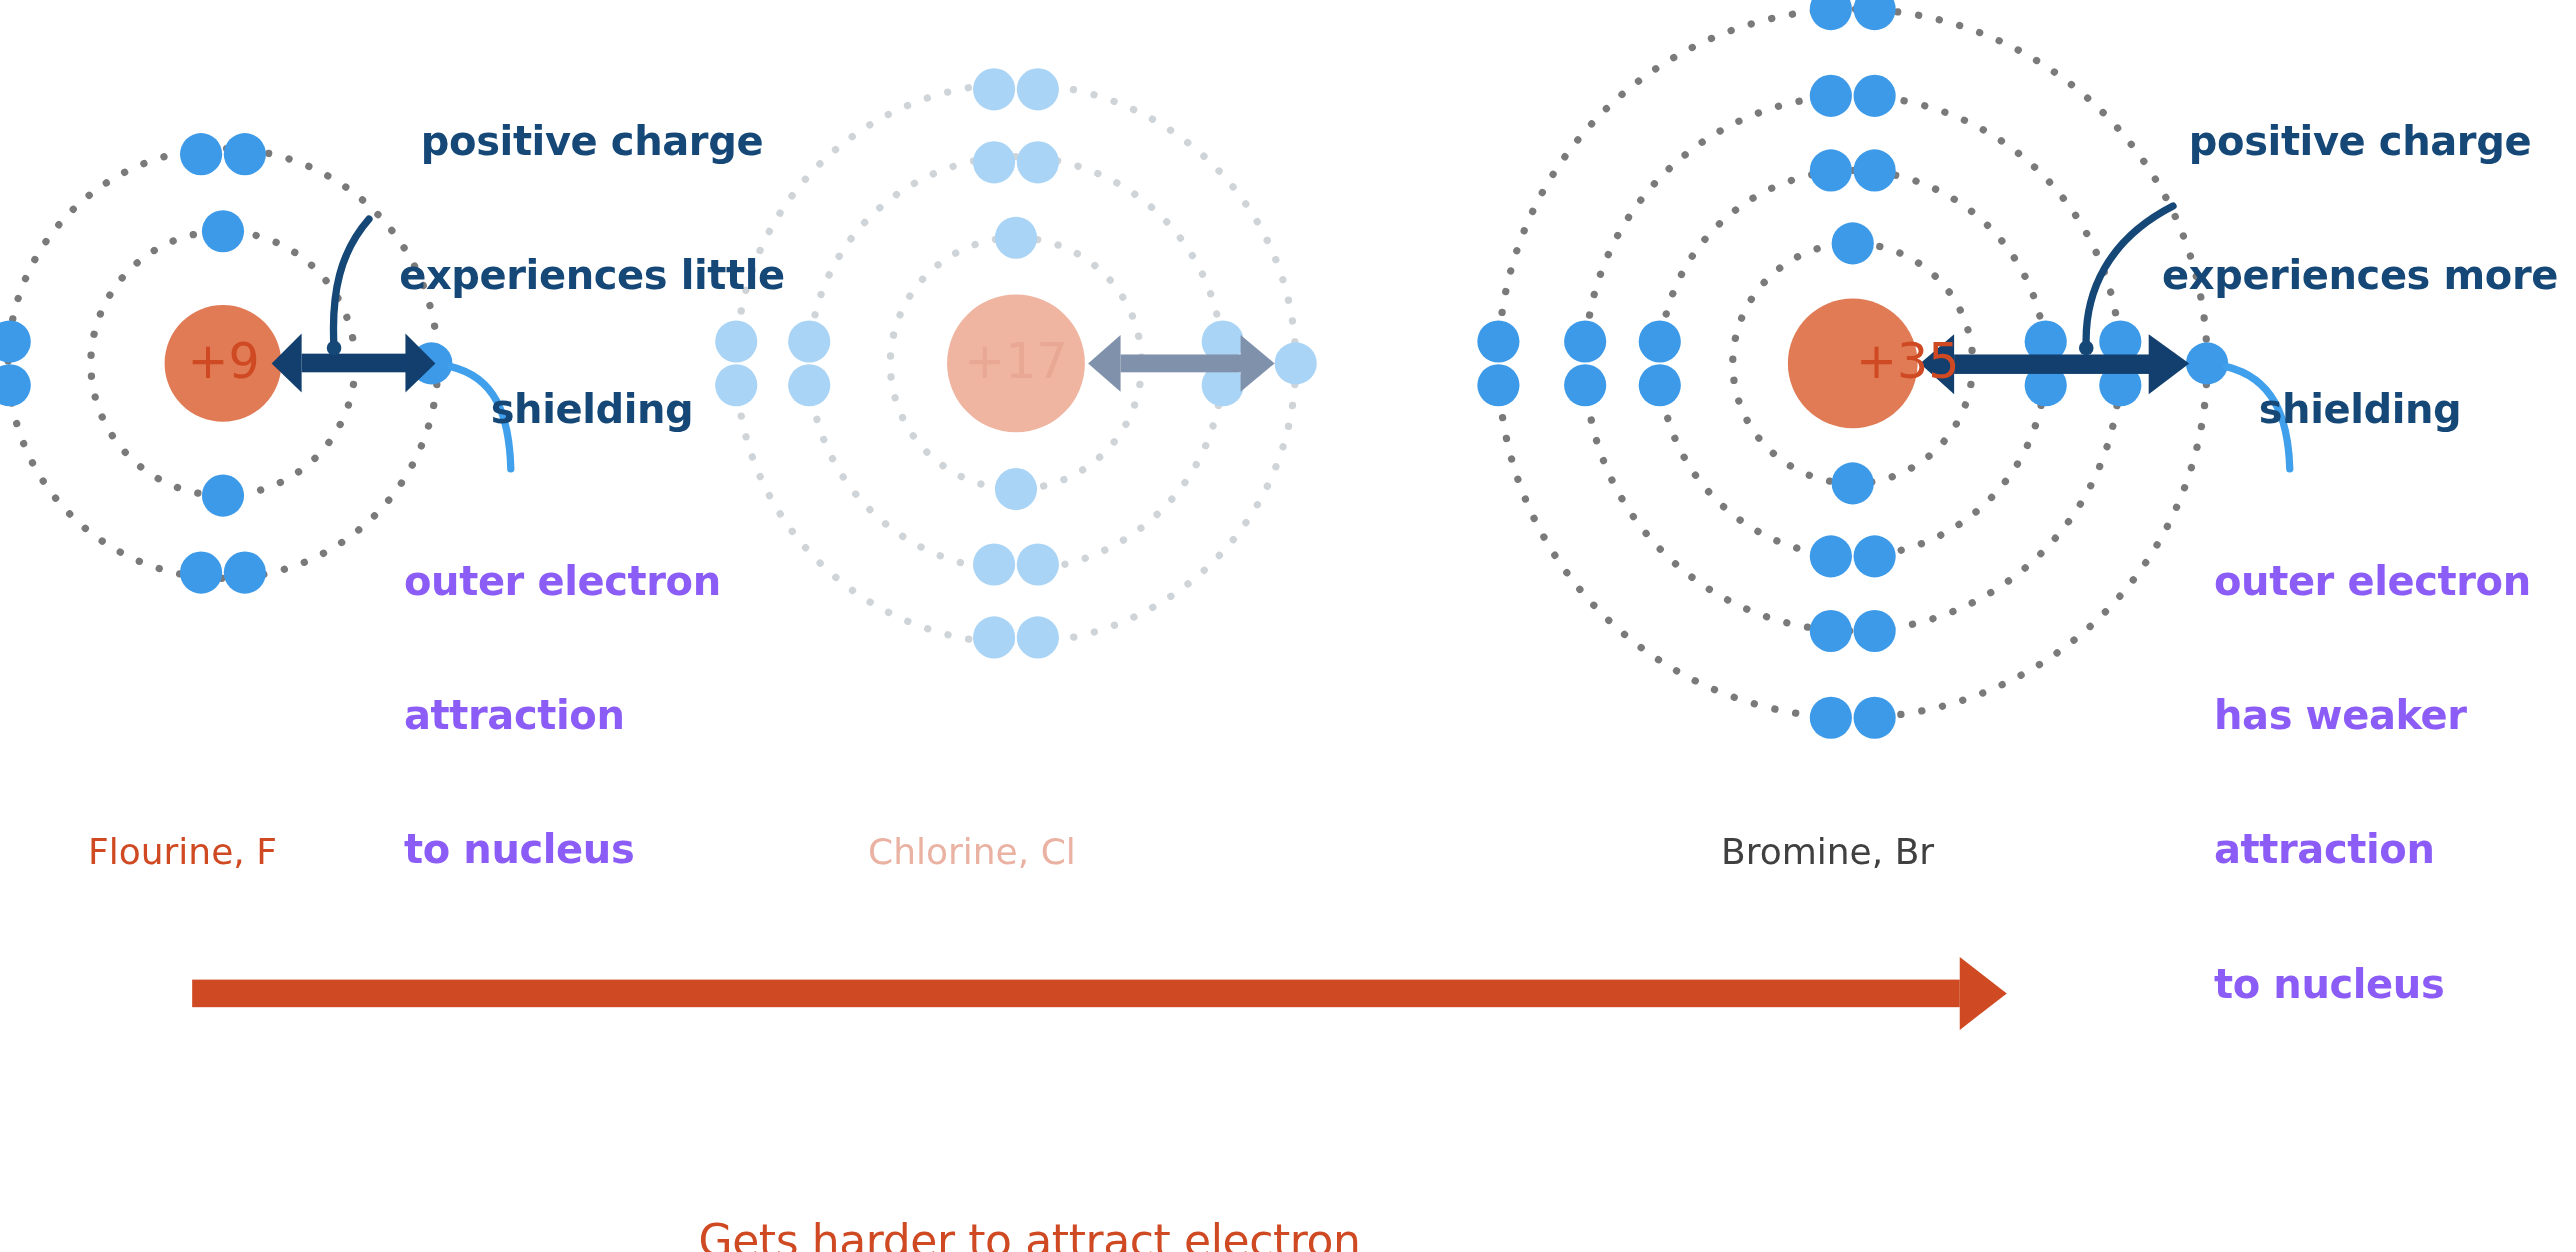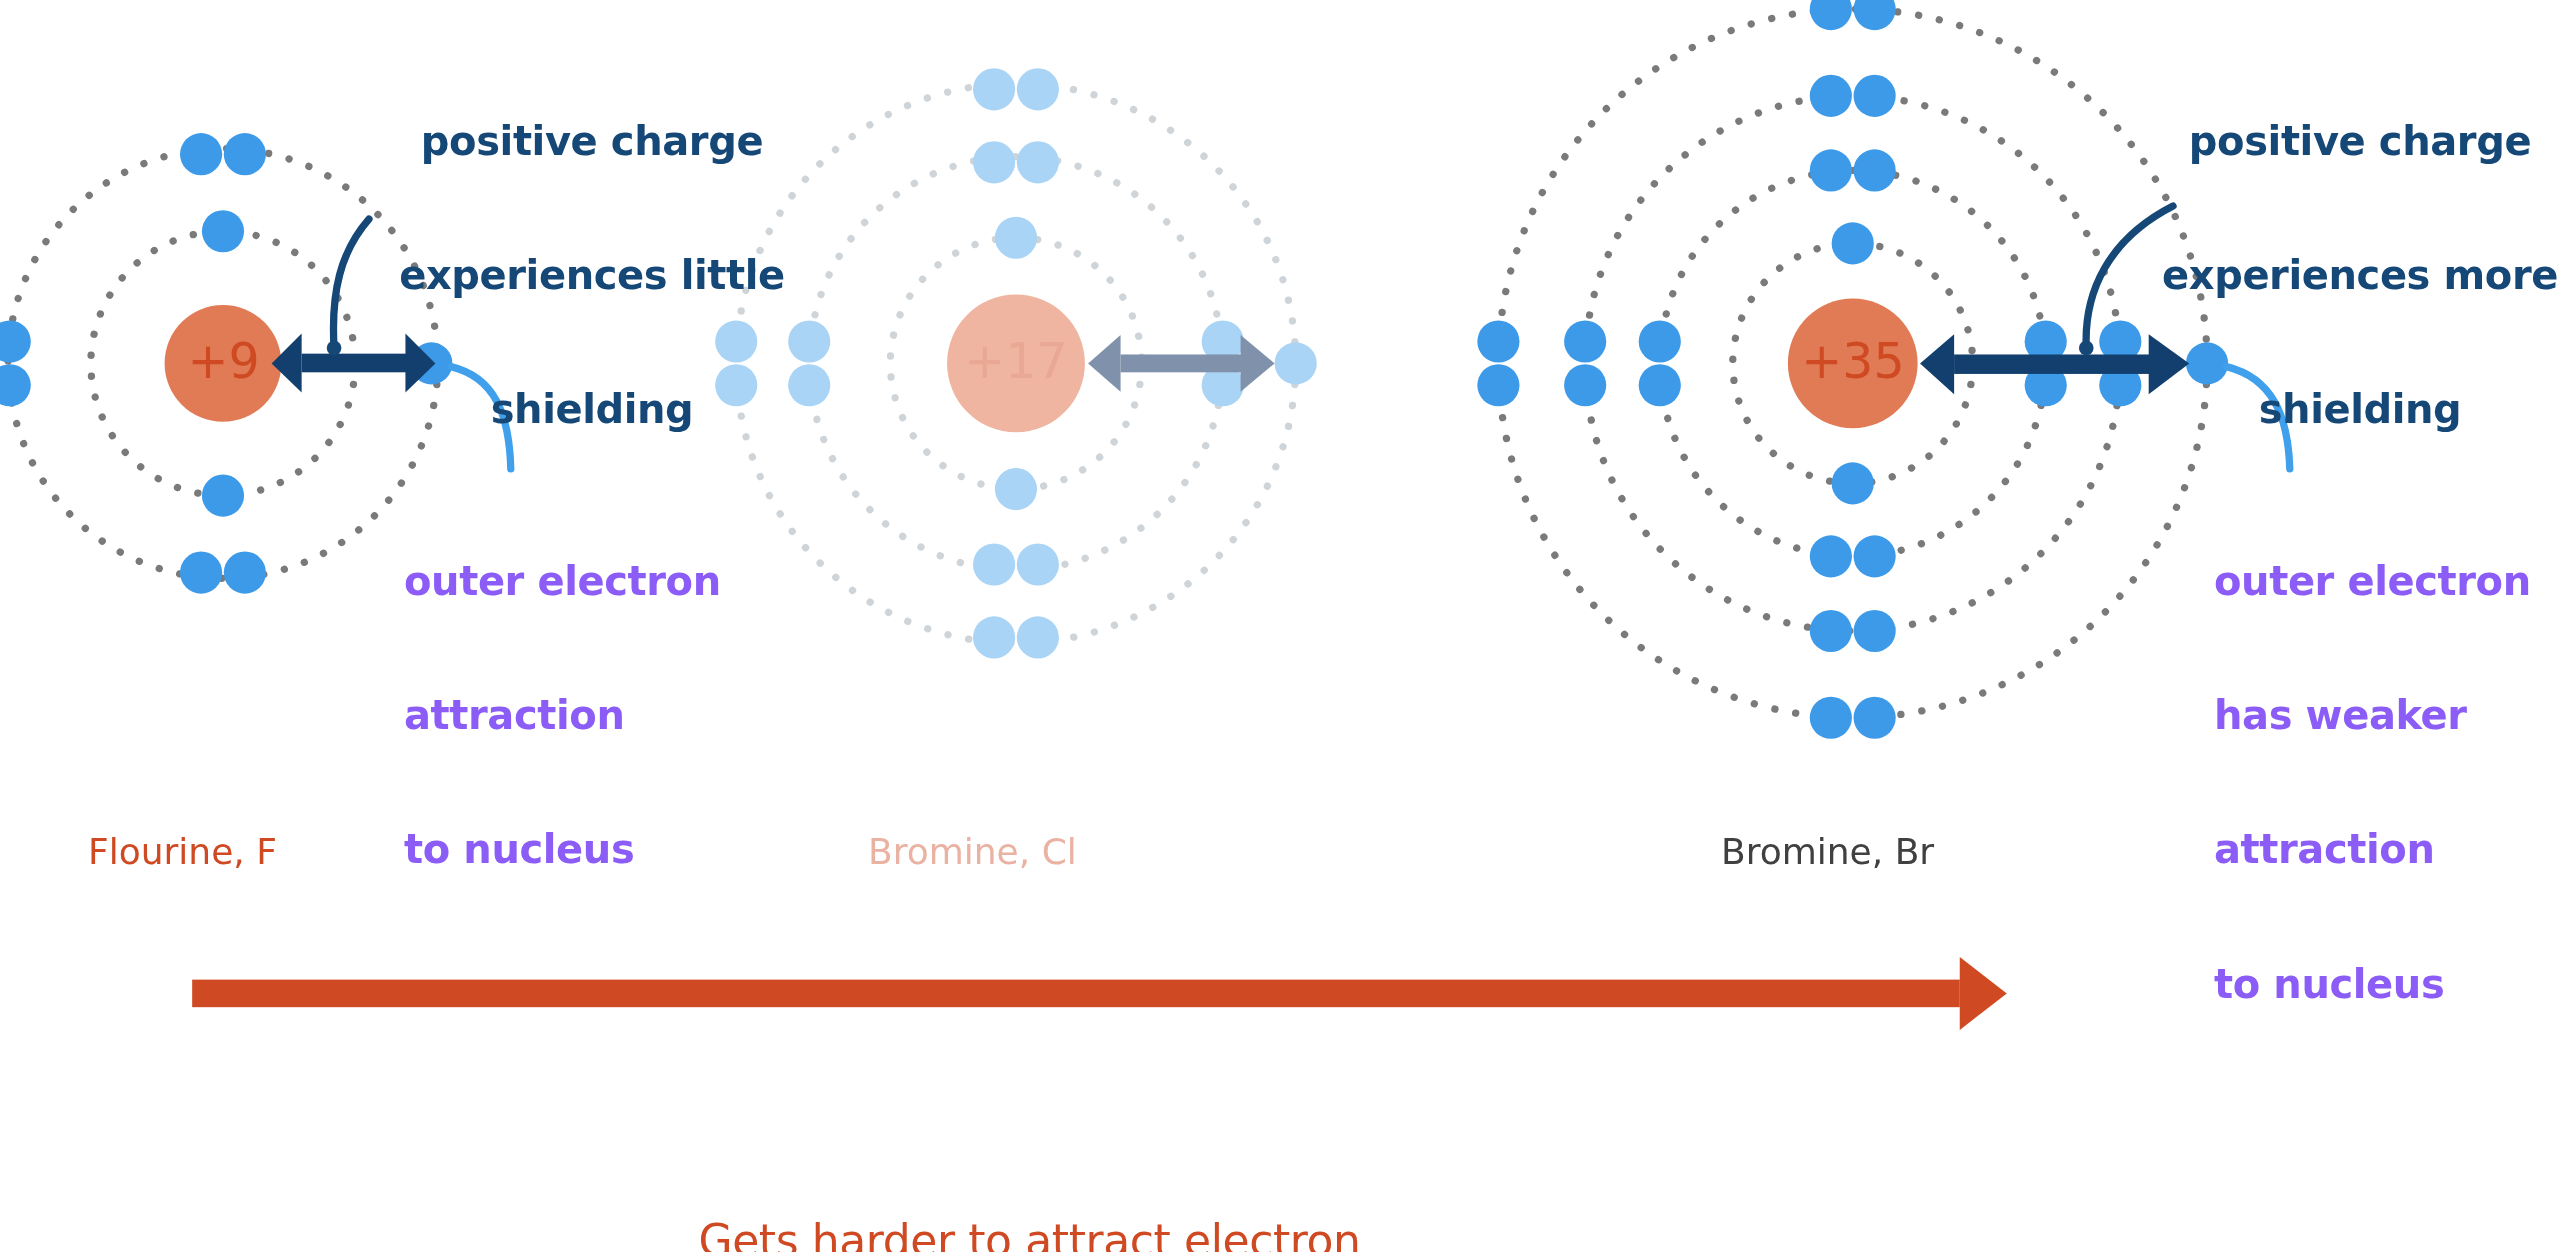--- a/index.html
+++ b/index.html
@@ -208,25 +208,25 @@
     <div>outer electron</div>
     <div>has weaker</div>
     <div>attraction</div>
     <div>to nucleus</div>
   </div>
 
   <div class="handtext nucleus-text" style="left:165px; top:335px; width:117px; text-align:center; color:#cf4a22;">+9</div>
 
   <div class="handtext nucleus-text" style="left:947px; top:335px; width:138px; text-align:center; color:#e8a893;">+17</div>
 
-  <div class="handtext nucleus-text" style="left:1788px; top:335px; width:130px; text-align:center; color:#cf4a22;">+35</div>
+  <div class="handtext nucleus-text" style="left:1856px; top:335px; width:130px; text-align:left; color:#cf4a22;">+35</div>
 
   <div class="handtext elem-label" style="left:88px; top:832px; color:#cf4a22;">Flourine, F</div>
 
-  <div class="handtext elem-label" style="left:868px; top:832px; color:#eab2a2;">Bromine, Cl</div>
+  <div class="handtext elem-label" style="left:868px; top:832px; color:#eab2a2;">Chlorine, Cl</div>
 
   <div class="handtext elem-label" style="left:1721px; top:832px; color:#404040;">Bromine, Br</div>
 
   <div class="handtext bottom-caption" style="left:616px; top:1111px; width:827px;">
     <div>Gets harder to attract electron</div>
     
   </div>
 
 </div>
 

